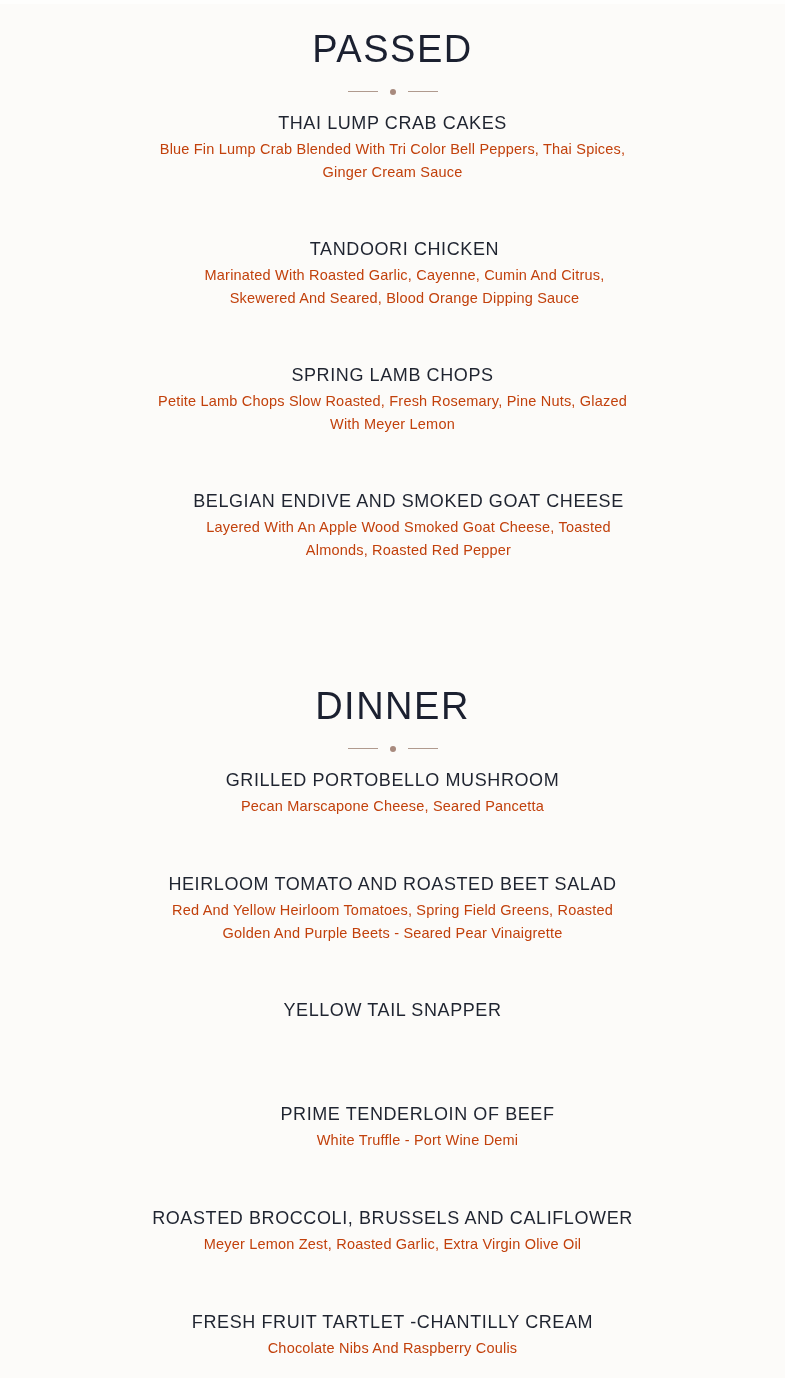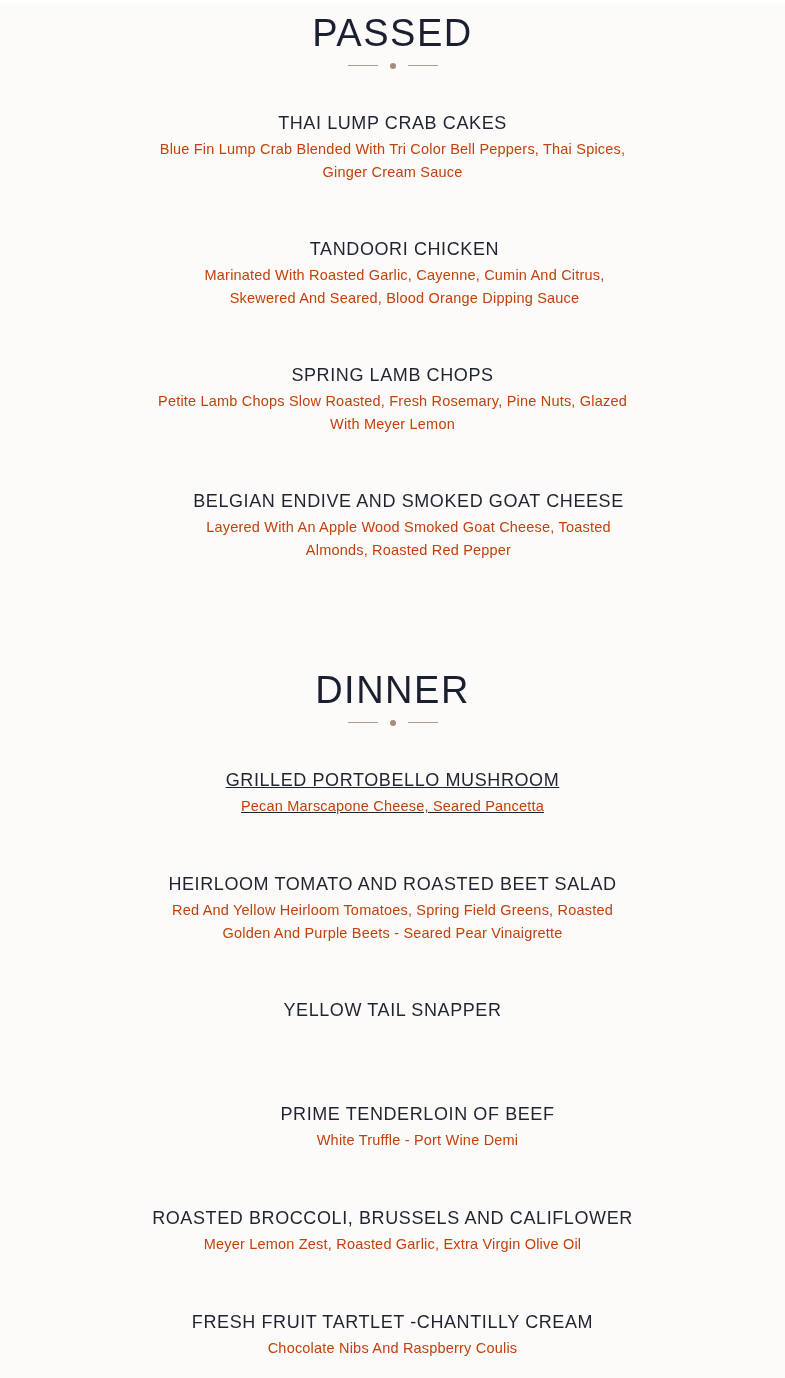--- a/index.html
+++ b/index.html
@@ -26,21 +26,21 @@
       left: 0;
       width: 785px;
       text-align: center;
     }
     .section-title {
       font-size: 38px;
       font-weight: 400;
       letter-spacing: 1.5px;
       color: #1b2030;
       line-height: 44px;
-      margin: 0;
+      margin: 16px;
     }
     .ornament {
       position: relative;
       width: 90px;
       height: 10px;
       margin: 0 auto;
     }
     .ornament .line {
       position: absolute;
       top: 4px;
@@ -130,21 +130,21 @@
 
 <div class="section" style="top:668px;">
   <h2 class="section-title">DINNER</h2>
   <div class="ornament" style="margin-top:6px;">
     <span class="line left"></span>
     <span class="dot"></span>
     <span class="line right"></span>
   </div>
 </div>
 
-<div class="item" style="top:769px;text-decoration:underline;">
+<div class="item" style="top:769px;">
   <h3 class="item-name">GRILLED PORTOBELLO MUSHROOM</h3>
   <p class="item-desc">
     <span>Pecan Marscapone Cheese, Seared Pancetta</span>
   </p>
 </div>
 
 <div class="item" style="top:873px;">
   <h3 class="item-name">HEIRLOOM TOMATO AND ROASTED BEET SALAD</h3>
   <p class="item-desc">
     <span>Red And Yellow Heirloom Tomatoes, Spring Field Greens, Roasted</span><br>

